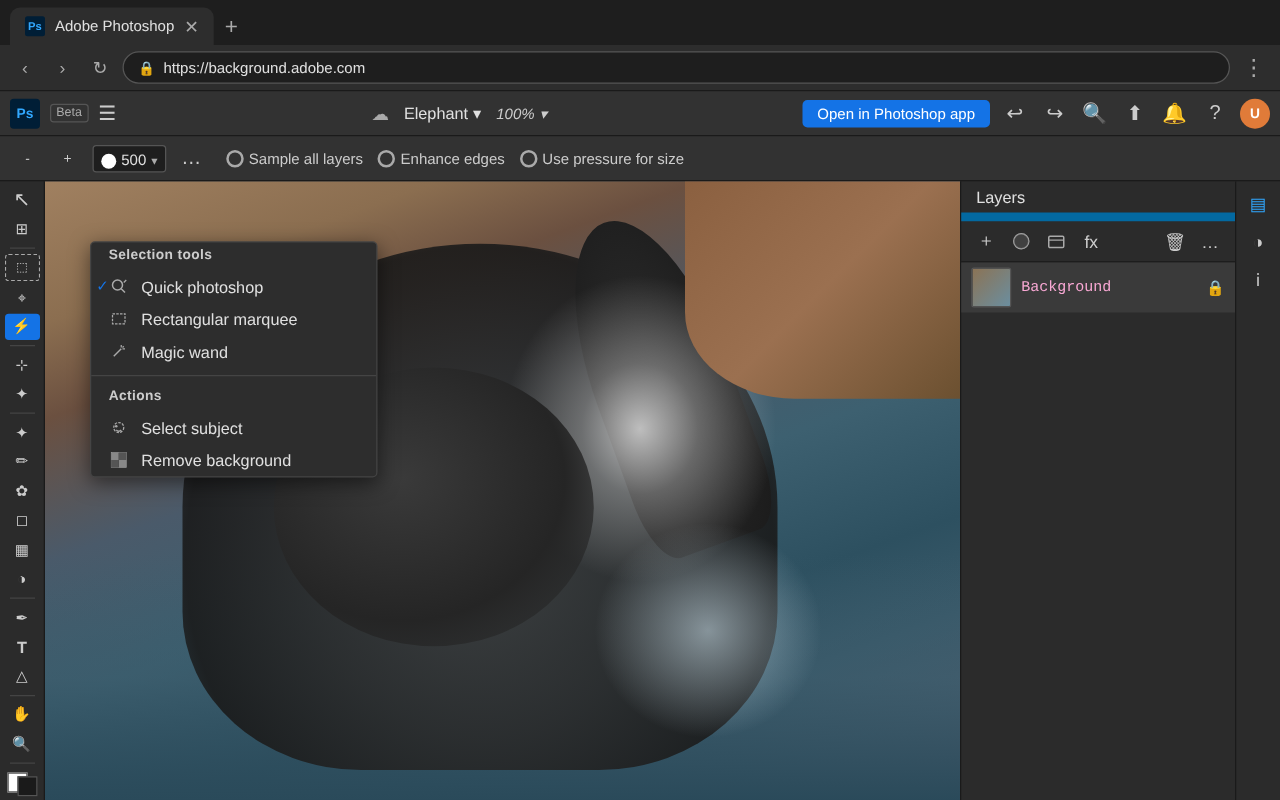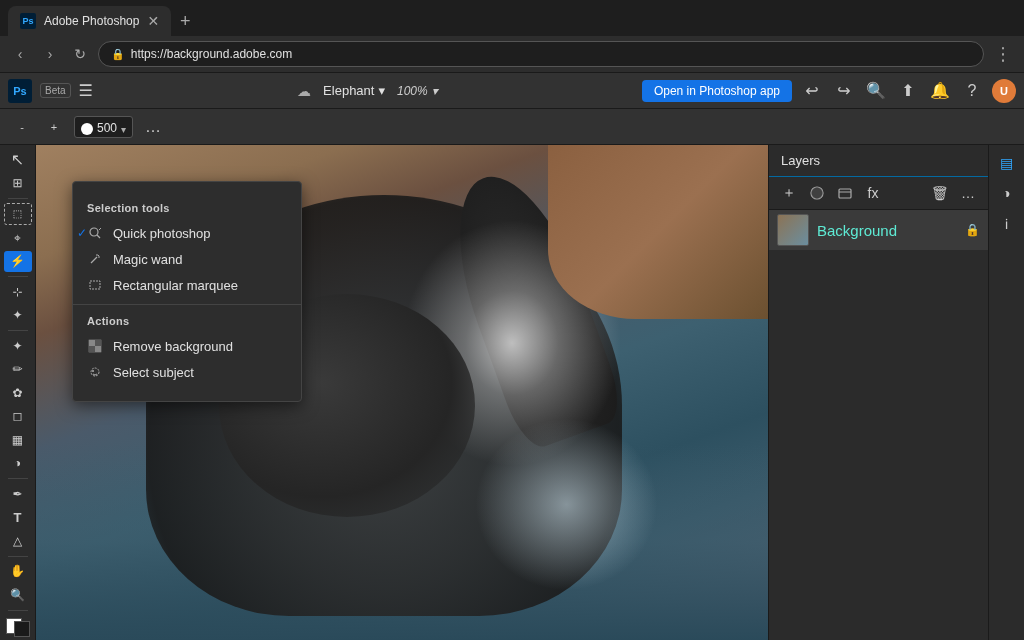--- a/index.html
+++ b/index.html
@@ -247,28 +247,28 @@
       flex: 1;
       background: #4a4a4a;
       position: relative;
       overflow: hidden;
     }
 
     
     .selection-dropdown {
       position: absolute;
       left: 36px;
-      top: 36px;
+      top: 48px;
       width: 230px;
       background: #2d2d2d;
       border: 1px solid #444;
       border-radius: 4px;
       box-shadow: 0 4px 16px rgba(0,0,0,0.5);
       z-index: 100;
-      padding: 16px 0;
+      padding: 0 0;
     }
     .dropdown-section-title {
       padding: 4px 14px 6px;
       font-size: 11px;
       font-weight: 600;
       color: #ccc;
       letter-spacing: 0.3px;
     }
     .dropdown-item {
       display: flex;
@@ -306,21 +306,21 @@
       border-left: 1px solid #1a1a1a;
       display: flex;
       flex-direction: column;
       flex-shrink: 0;
     }
     .layers-header {
       height: 32px;
       display: flex;
       align-items: center;
       padding: 0 12px;
-      border-bottom: 1px solid #0369a1;
+      border-bottom: 7px solid #0369a1;
     }
     .layers-title {
       font-size: 13px;
       font-weight: 500;
       color: #e0e0e0;
     }
     .layers-toolbar {
       display: flex;
       align-items: center;
       padding: 4px 8px;
@@ -348,23 +348,24 @@
       border-radius: 2px;
       background: #555;
       overflow: hidden;
       flex-shrink: 0;
     }
     .layer-thumb-inner {
       width: 100%; height: 100%;
       background: linear-gradient(135deg, #8B7355 0%, #6B8E9F 100%);
     }
     .layer-name {
-      font-size: 15px;
-      color: #5eead4;
+      font-size: 12px;
+      color: #f9a8d4;
       flex: 1;
+      font-family: Liberation Mono, monospace;
     }
     .layer-lock {
       color: #aaa;
       font-size: 12px;
     }
 
     
     .right-icons {
       width: 36px;
       background: #2b2b2b;
@@ -442,20 +443,34 @@
     <div class="tool-group">
       <div class="tool-btn" style="font-size:11px; color:#ccc;">-</div>
       <div class="tool-btn" style="font-size:11px; color:#ccc;">+</div>
     </div>
     <div class="brush-size-ctrl">
       <div class="brush-dot"></div>
       <span class="brush-val">500</span>
       <span style="color:#aaa; font-size:10px;">▾</span>
     </div>
     <div class="tool-btn" style="color:#ccc; font-size:16px;">…</div>
+    <div class="toolbar-checkbox-group">
+      <div class="toolbar-checkbox-item">
+        <div class="checkbox-circle"></div>
+        <span>Sample all layers</span>
+      </div>
+      <div class="toolbar-checkbox-item">
+        <div class="checkbox-circle"></div>
+        <span>Enhance edges</span>
+      </div>
+      <div class="toolbar-checkbox-item">
+        <div class="checkbox-circle"></div>
+        <span>Use pressure for size</span>
+      </div>
+    </div>
   </div>
 
   <div class="workspace">
 
     <div class="left-toolbar">
       <div class="tool-btn" style="font-size:16px;">↖</div>
       <div class="tool-btn" style="font-size:12px;">⊞</div>
       <div class="tool-divider"></div>
       <div class="tool-btn" style="border: 1px dashed #aaa; font-size:10px;">⬚</div>
       <div class="tool-btn" style="font-size:12px;">⌖</div>
@@ -516,66 +531,66 @@
               <line x1="9" y1="9" x2="12" y2="12" stroke="#aaa" stroke-width="1.2"></line>
               <path d="M11 4 L13 2" stroke="#aaa" stroke-width="1"></path>
             </svg>
           </div>
           <span>Quick photoshop</span>
         </div>
 
         <div class="dropdown-item">
           <div class="item-icon">
             <svg width="14" height="14" viewBox="0 0 14 14" fill="none">
+              <rect x="2" y="3" width="10" height="8" stroke="#aaa" stroke-width="1" fill="none" stroke-dasharray="2,1"></rect>
+            </svg>
+          </div>
+          <span>Rectangular marquee</span>
+        </div>
+
+        <div class="dropdown-item">
+          <div class="item-icon">
+            <svg width="14" height="14" viewBox="0 0 14 14" fill="none">
               <line x1="3" y1="11" x2="9" y2="5" stroke="#aaa" stroke-width="1.2"></line>
               <line x1="9" y1="2" x2="9" y2="4" stroke="#aaa" stroke-width="1"></line>
               <line x1="12" y1="5" x2="10" y2="5" stroke="#aaa" stroke-width="1"></line>
               <line x1="11" y1="3" x2="10" y2="4" stroke="#aaa" stroke-width="1"></line>
             </svg>
           </div>
           <span>Magic wand</span>
         </div>
 
+
+        <div class="dropdown-divider"></div>
+
+        <div class="dropdown-section-title">Actions</div>
+
         <div class="dropdown-item">
           <div class="item-icon">
             <svg width="14" height="14" viewBox="0 0 14 14" fill="none">
-              <rect x="2" y="3" width="10" height="8" stroke="#aaa" stroke-width="1" fill="none" stroke-dasharray="2,1"></rect>
+              <circle cx="7" cy="7" r="4" stroke="#aaa" stroke-width="1" fill="none" stroke-dasharray="2,1"></circle>
+              <circle cx="5" cy="6" r="1" fill="#aaa"></circle>
+              <path d="M5 9 Q7 11 9 9" stroke="#aaa" stroke-width="1" fill="none"></path>
             </svg>
           </div>
-          <span>Rectangular marquee</span>
-        </div>
-
-
-        <div class="dropdown-divider"></div>
-
-        <div class="dropdown-section-title">Actions</div>
+          <span>Select subject</span>
+        </div>
 
         <div class="dropdown-item">
           <div class="item-icon">
             <svg width="14" height="14" viewBox="0 0 14 14" fill="none">
               <rect x="1" y="1" width="12" height="12" fill="none" stroke="#aaa" stroke-width="0.5"></rect>
               <rect x="1" y="1" width="6" height="6" fill="#888"></rect>
               <rect x="7" y="7" width="6" height="6" fill="#888"></rect>
               <rect x="7" y="1" width="6" height="6" fill="#555"></rect>
               <rect x="1" y="7" width="6" height="6" fill="#555"></rect>
             </svg>
           </div>
           <span>Remove background</span>
         </div>
-
-        <div class="dropdown-item">
-          <div class="item-icon">
-            <svg width="14" height="14" viewBox="0 0 14 14" fill="none">
-              <circle cx="7" cy="7" r="4" stroke="#aaa" stroke-width="1" fill="none" stroke-dasharray="2,1"></circle>
-              <circle cx="5" cy="6" r="1" fill="#aaa"></circle>
-              <path d="M5 9 Q7 11 9 9" stroke="#aaa" stroke-width="1" fill="none"></path>
-            </svg>
-          </div>
-          <span>Select subject</span>
-        </div>
       </div>
     </div>
 
     <div class="right-panel">
       <div class="layers-header">
         <span class="layers-title">Layers</span>
       </div>
       <div class="layers-toolbar">
         <div class="layer-tool-btn">＋</div>
         <div class="layer-tool-btn">

